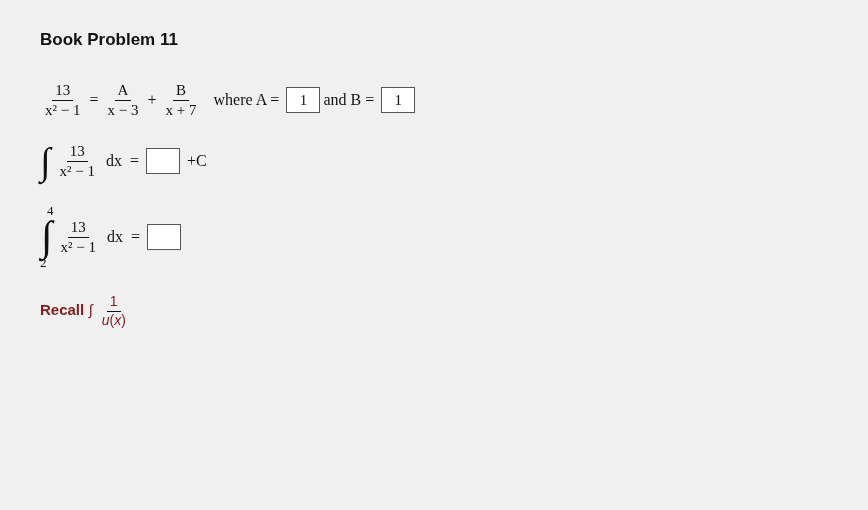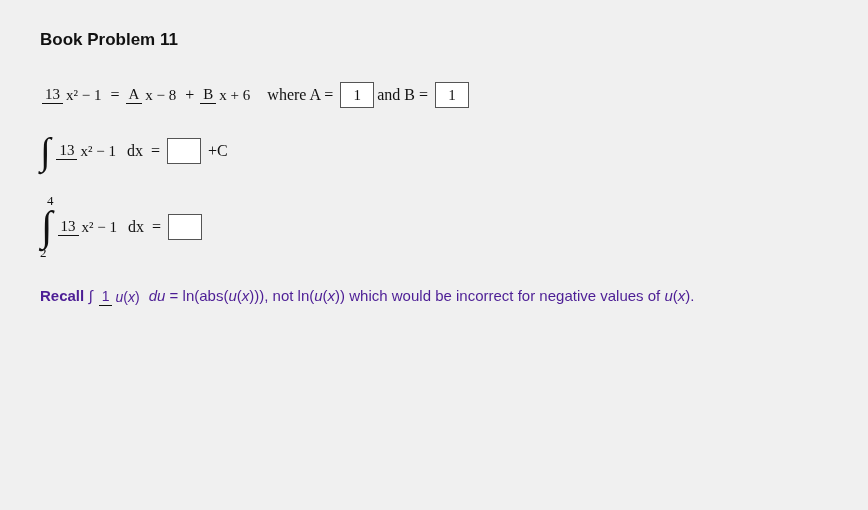--- a/index.html
+++ b/index.html
@@ -20,21 +20,21 @@
       margin-bottom: 32px;
     }
 
     .section {
       margin-bottom: 24px;
     }
 
     
     .frac {
       display: inline-flex;
-      flex-direction: row;
+      flex-direction: column;
       align-items: center;
       vertical-align: middle;
       font-size: 15px;
       line-height: 1.1;
       margin: 0 2px;
     }
     .frac .num {
       border-bottom: 1px solid #111;
       padding: 0 3px 1px 3px;
       text-align: center;
@@ -78,21 +78,21 @@
       vertical-align: middle;
       line-height: 1;
       margin-right: 2px;
       display: inline-block;
     }
 
     
     .recall-section {
       font-family: Arial, Helvetica, sans-serif;
       font-size: 15px;
-      color: #4c1d95;
+      color: #7f1d1d;
       margin-top: 3px;
       line-height: 1.6;
       max-width: 820px;
     }
 
     .recall-bold {
       font-weight: bold;
     }
 
     
@@ -114,28 +114,28 @@
 
     <span class="frac">
       <span class="num">13</span>
       <span class="den">x² − 1</span>
     </span>
 
     <span class="math-sym">=</span>
 
     <span class="frac">
       <span class="num">A</span>
-      <span class="den">x − 8</span>
+      <span class="den">x − 3</span>
     </span>
 
     <span class="math-sym plus-minus">+</span>
 
     <span class="frac">
       <span class="num">B</span>
-      <span class="den">x + 6</span>
+      <span class="den">x + 7</span>
     </span>
 
     <span class="math-sym" style="margin-left:12px;">where A =</span>
 
     <span class="answer-box">1</span>
 
     <span class="math-sym" style="margin-left:0;">and B =</span>
 
     <span class="answer-box">1</span>
   </div>
@@ -182,14 +182,13 @@
   </div>
 </div>
 
 <div class="recall-section">
   <span class="recall-bold">Recall</span>
   <span> ∫ </span>
   <span class="frac" style="font-size:14px;">
     <span class="num">1</span>
     <span class="den"><span class="mv">u</span>(<span class="mv">x</span>)</span>
   </span>
-  <span> <span class="mv">du</span> = ln(abs(<span class="mv">u</span>(<span class="mv">x</span>))), not ln(<span class="mv">u</span>(<span class="mv">x</span>)) which would be incorrect for negative values of <span class="mv">u</span>(<span class="mv">x</span>).</span>
 </div>
 
 </body></html>

